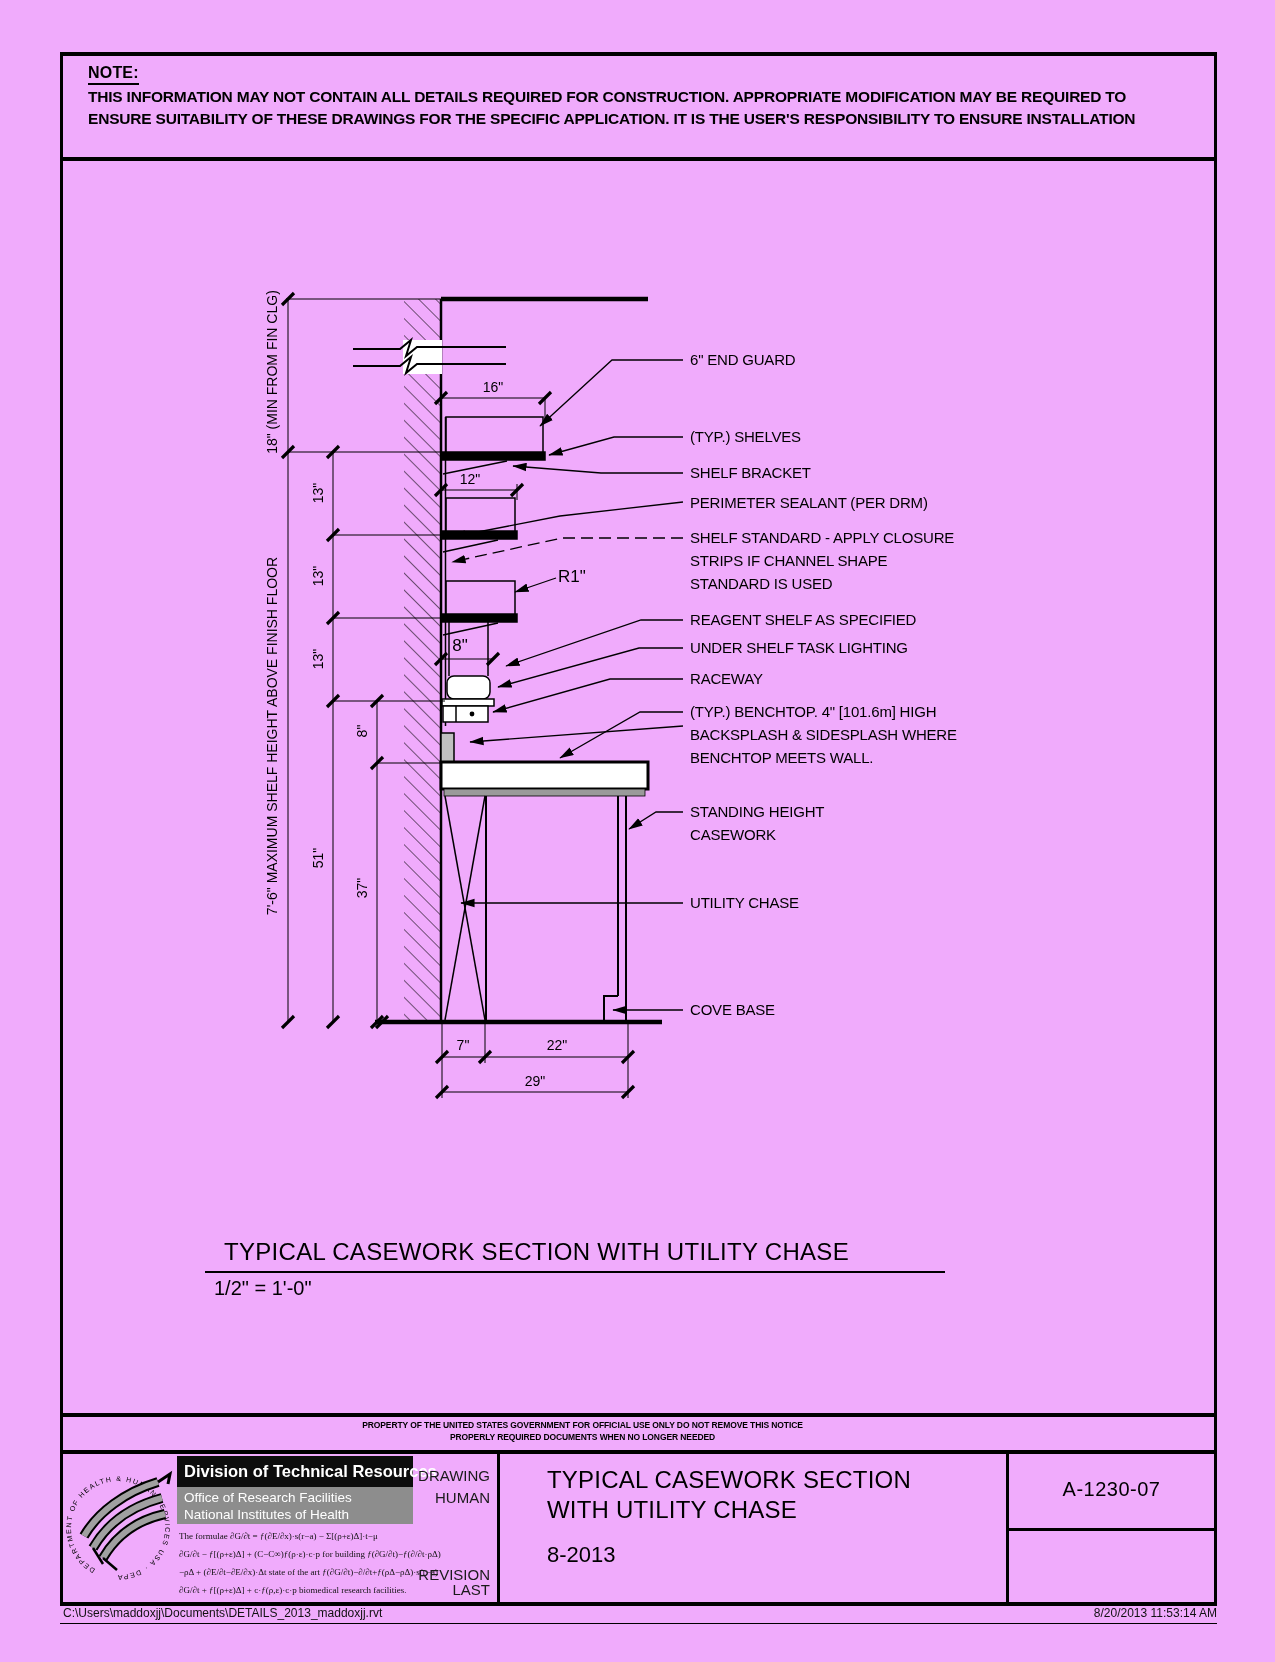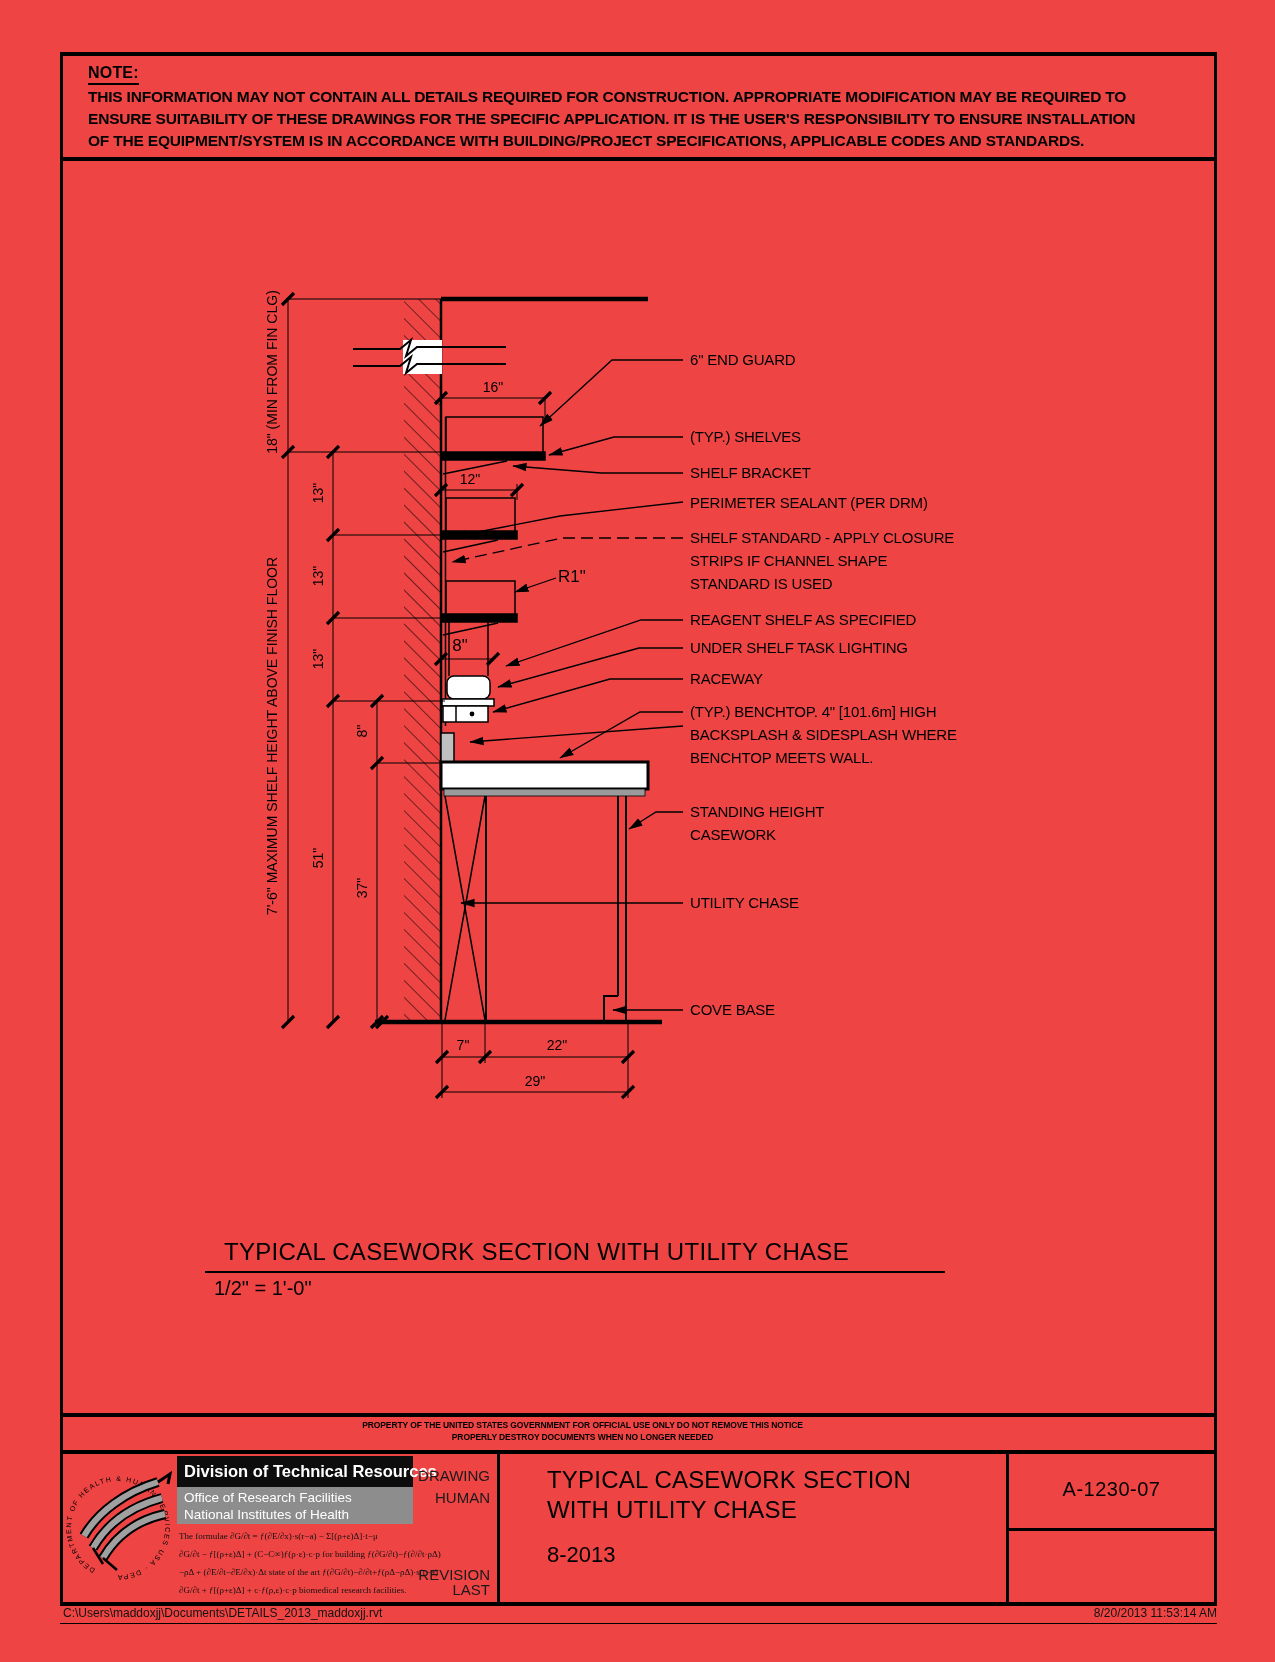--- a/index.html
+++ b/index.html
@@ -1,16 +1,16 @@
 <!DOCTYPE html>
 <html><head>
 <meta charset="utf-8">
 <style>
   html,body{margin:0;padding:0;background:#fff;}
-  #page{position:relative;width:1275px;height:1662px;background:#ef4444;overflow:hidden;
+  #page{position:relative;width:1275px;height:1662px;background:#f0abfc;overflow:hidden;
         font-family:"Liberation Sans",sans-serif;color:#000;}
   .abs{position:absolute;}
   .hline{position:absolute;background:#000;}
   .vline{position:absolute;background:#000;}
   
   .note-head{position:absolute;left:88px;top:64px;font-size:16px;font-weight:bold;
              border-bottom:2px solid #000;padding-bottom:1px;letter-spacing:.2px;}
   .note-line{position:absolute;left:88px;width:1110px;font-size:15.5px;font-weight:bold;
              letter-spacing:-0.2px;white-space:nowrap;}
   
@@ -51,21 +51,20 @@
   <div class="hline" style="left:60px;top:1602px;width:1157px;height:4px;"></div>
   <div class="hline" style="left:60px;top:1623px;width:1157px;height:1px;"></div>
 
   <div class="vline" style="left:497px;top:1450px;width:3px;height:155px;"></div>
   <div class="vline" style="left:1006px;top:1450px;width:3px;height:155px;"></div>
   <div class="hline" style="left:1006px;top:1528px;width:211px;height:3px;"></div>
 
   <div class="note-head">NOTE:</div>
   <div class="note-line" style="top:110px;">ENSURE SUITABILITY OF THESE DRAWINGS FOR THE SPECIFIC APPLICATION.  IT IS THE USER'S RESPONSIBILITY TO ENSURE INSTALLATION</div>
   <div class="note-line" style="top:88px;">THIS INFORMATION MAY NOT CONTAIN ALL DETAILS REQUIRED FOR CONSTRUCTION.  APPROPRIATE MODIFICATION MAY BE REQUIRED TO</div>
-  <div class="note-line" style="top:132px;">OF THE EQUIPMENT/SYSTEM IS IN ACCORDANCE WITH BUILDING/PROJECT SPECIFICATIONS, APPLICABLE CODES AND STANDARDS.</div>
 
   <svg class="abs" style="left:0;top:0;" width="1275" height="1662" viewBox="0 0 1275 1662">
     <defs>
       <pattern id="hatch" width="12" height="12" patternUnits="userSpaceOnUse" patternTransform="rotate(-45)">
         <line x1="0" y1="0" x2="0" y2="12" stroke="#000" stroke-width="1.1"></line>
       </pattern>
       <marker id="arrow" viewBox="0 0 10 6" refX="9.5" refY="3" markerWidth="11" markerHeight="7" orient="auto-start-reverse">
         <path d="M0,0 L10,3 L0,6 z" fill="#000"></path>
       </marker>
     </defs>
@@ -243,21 +242,21 @@
         <path d="M103,1558 l14,12 M93,1548 l10,16" stroke="#000" stroke-width="2.5"></path>
       </g>
     </g>
   </svg>
 
   <div class="cap-title">TYPICAL CASEWORK SECTION WITH UTILITY CHASE</div>
   <div class="cap-rule"></div>
   <div class="cap-scale">1/2" = 1'-0"</div>
 
   <div class="prop" style="top:1420px;">PROPERTY OF THE UNITED STATES GOVERNMENT FOR OFFICIAL USE ONLY DO NOT REMOVE THIS NOTICE</div>
-  <div class="prop" style="top:1432px;">PROPERLY DESTROY DOCUMENTS WHEN NO LONGER NEEDED</div>
+  <div class="prop" style="top:1432px;">PROPERLY REQUIRED DOCUMENTS WHEN NO LONGER NEEDED</div>
 
   <div class="tb-divbar">Division of Technical Resources</div>
   <div class="tb-graybar">
     <div>Office of Research Facilities</div>
     <div>National Institutes of Health</div>
   </div>
   <div class="tb-formula">
     <div>The formulae  ∂G/∂t = ƒ(∂E/∂x)·s(r−a) − Σ[(ρ+ε)Δ]·t−μ</div>
     <div>∂G/∂t − ƒ[(ρ+ε)Δ] + (C−C∞)ƒ(ρ·ε)·c·p  for building  ƒ(∂G/∂t)−ƒ(∂/∂t·ρΔ)</div>
     <div>−ρΔ + (∂E/∂t−∂E/∂x)·Δt  state of the art  ƒ(∂G/∂t)−∂/∂t+ƒ(ρΔ−ρΔ)·s(r−a)</div>

